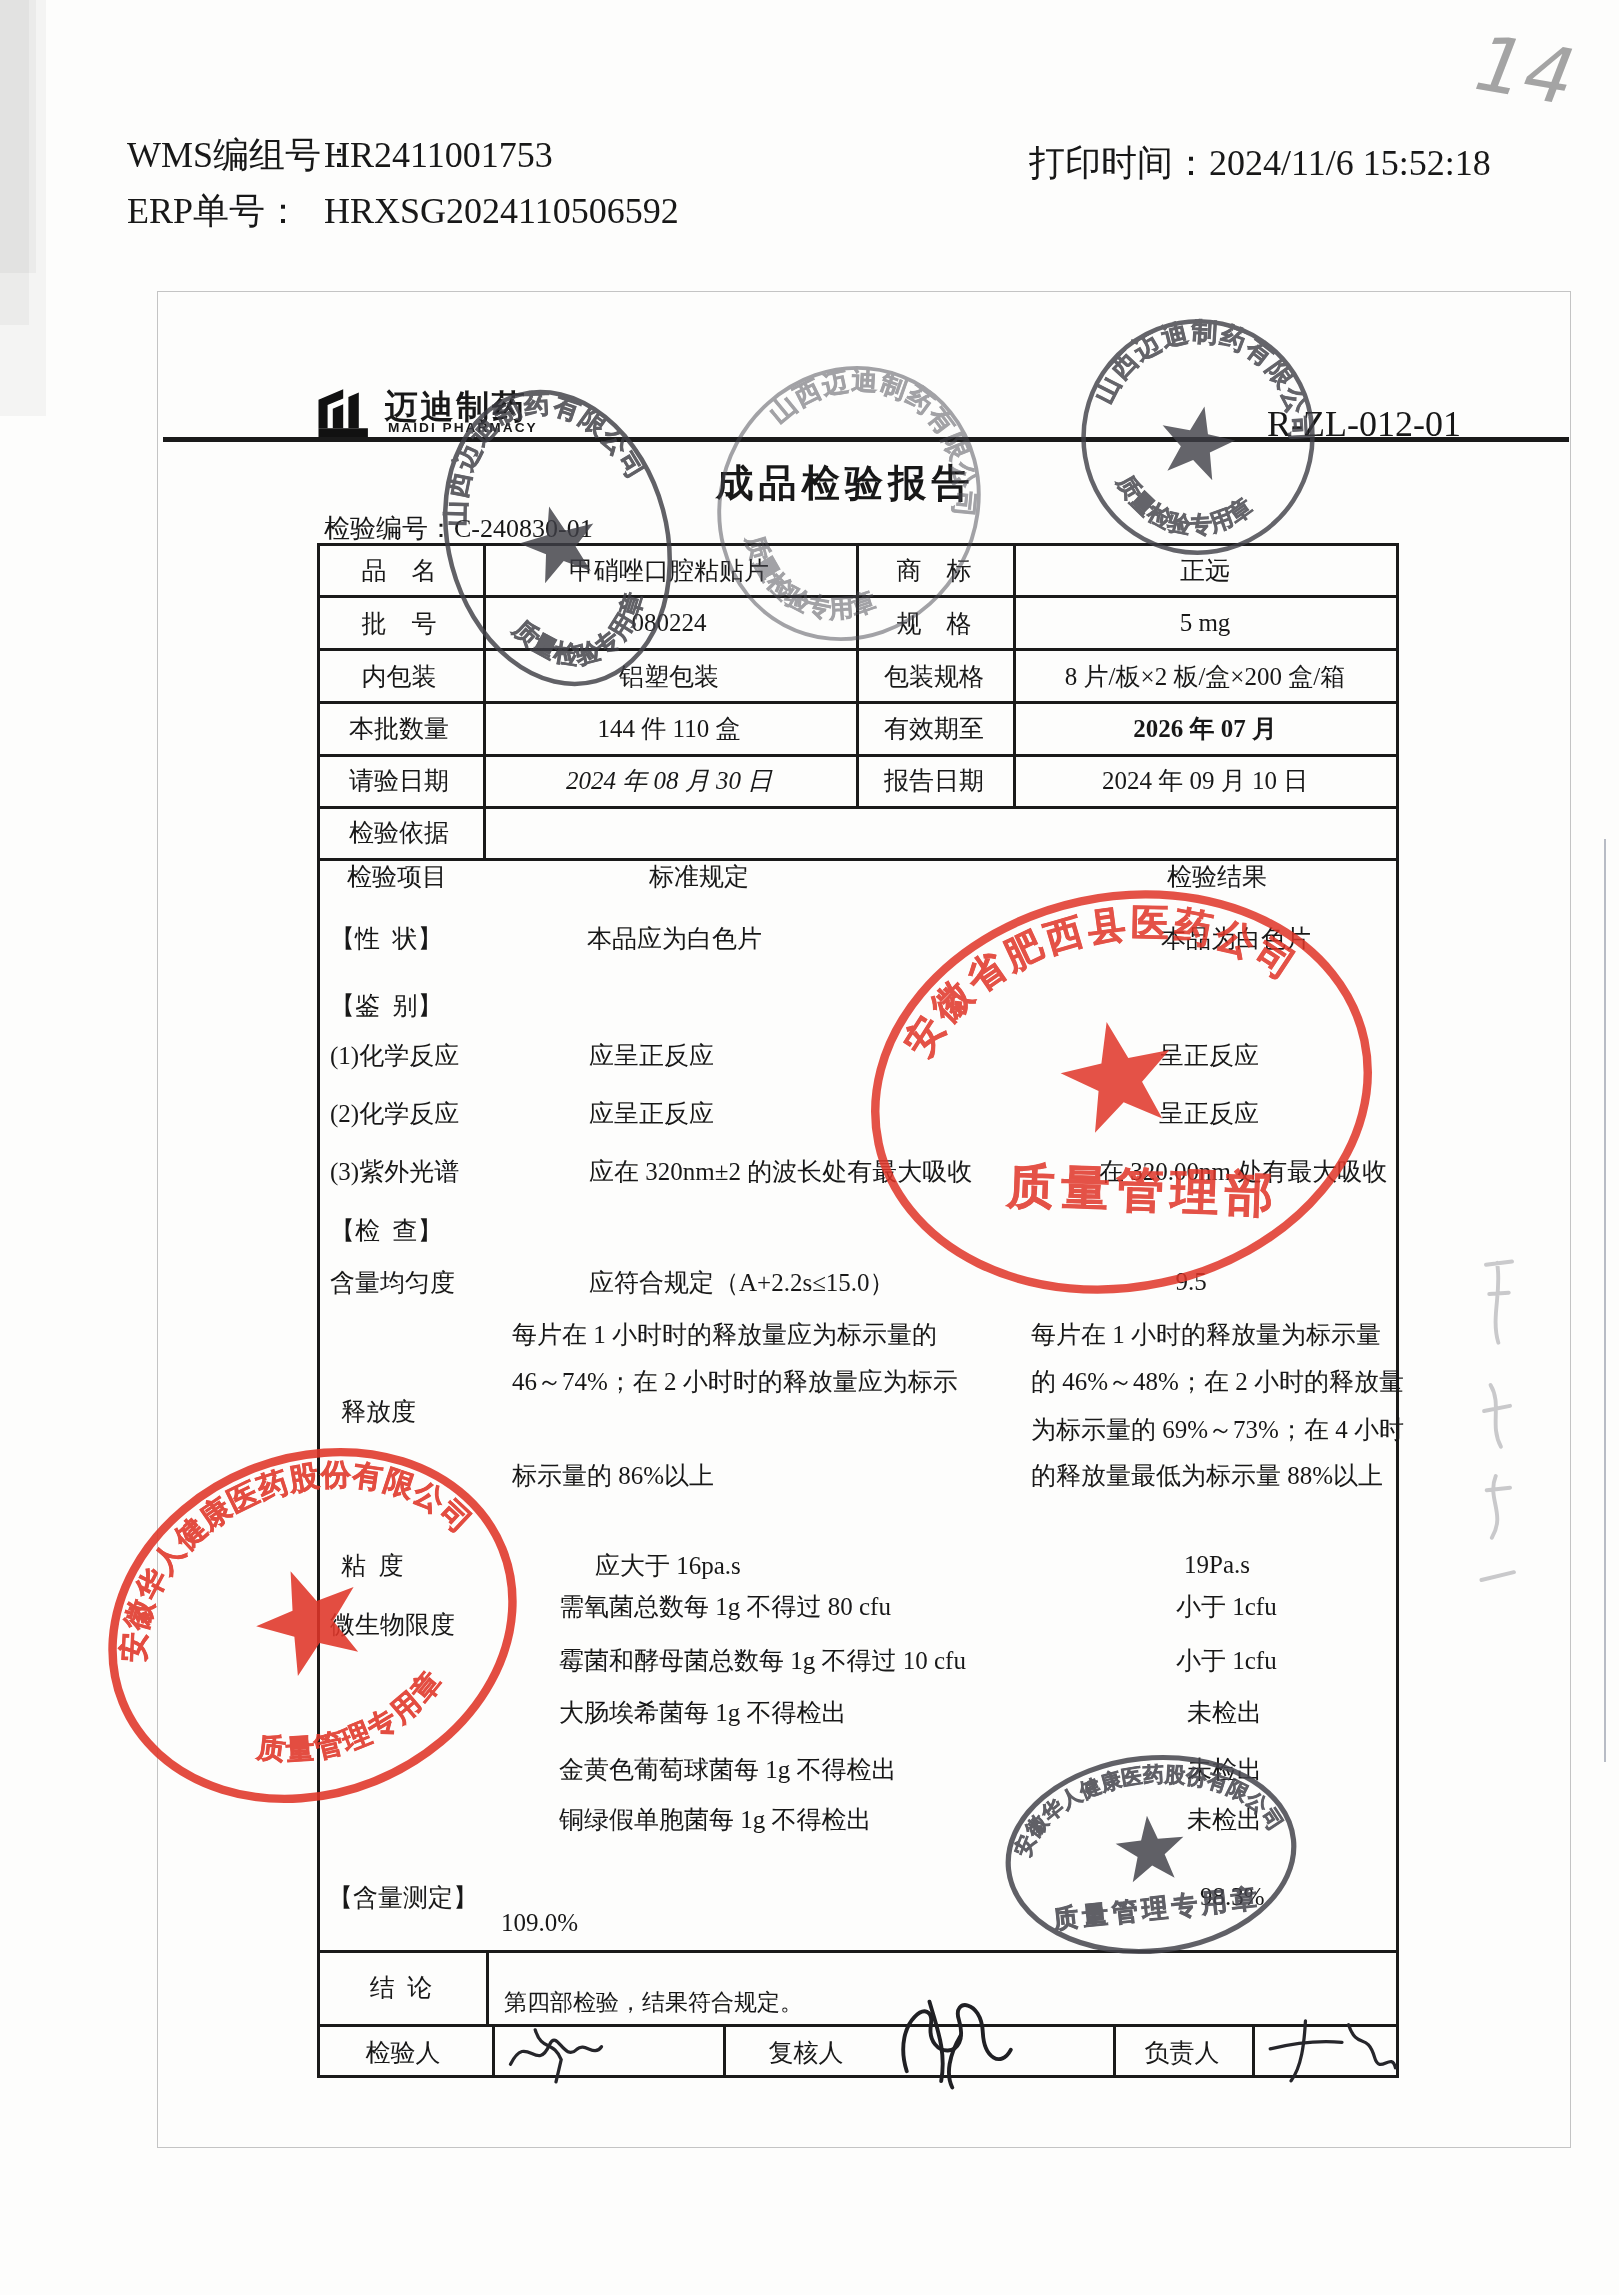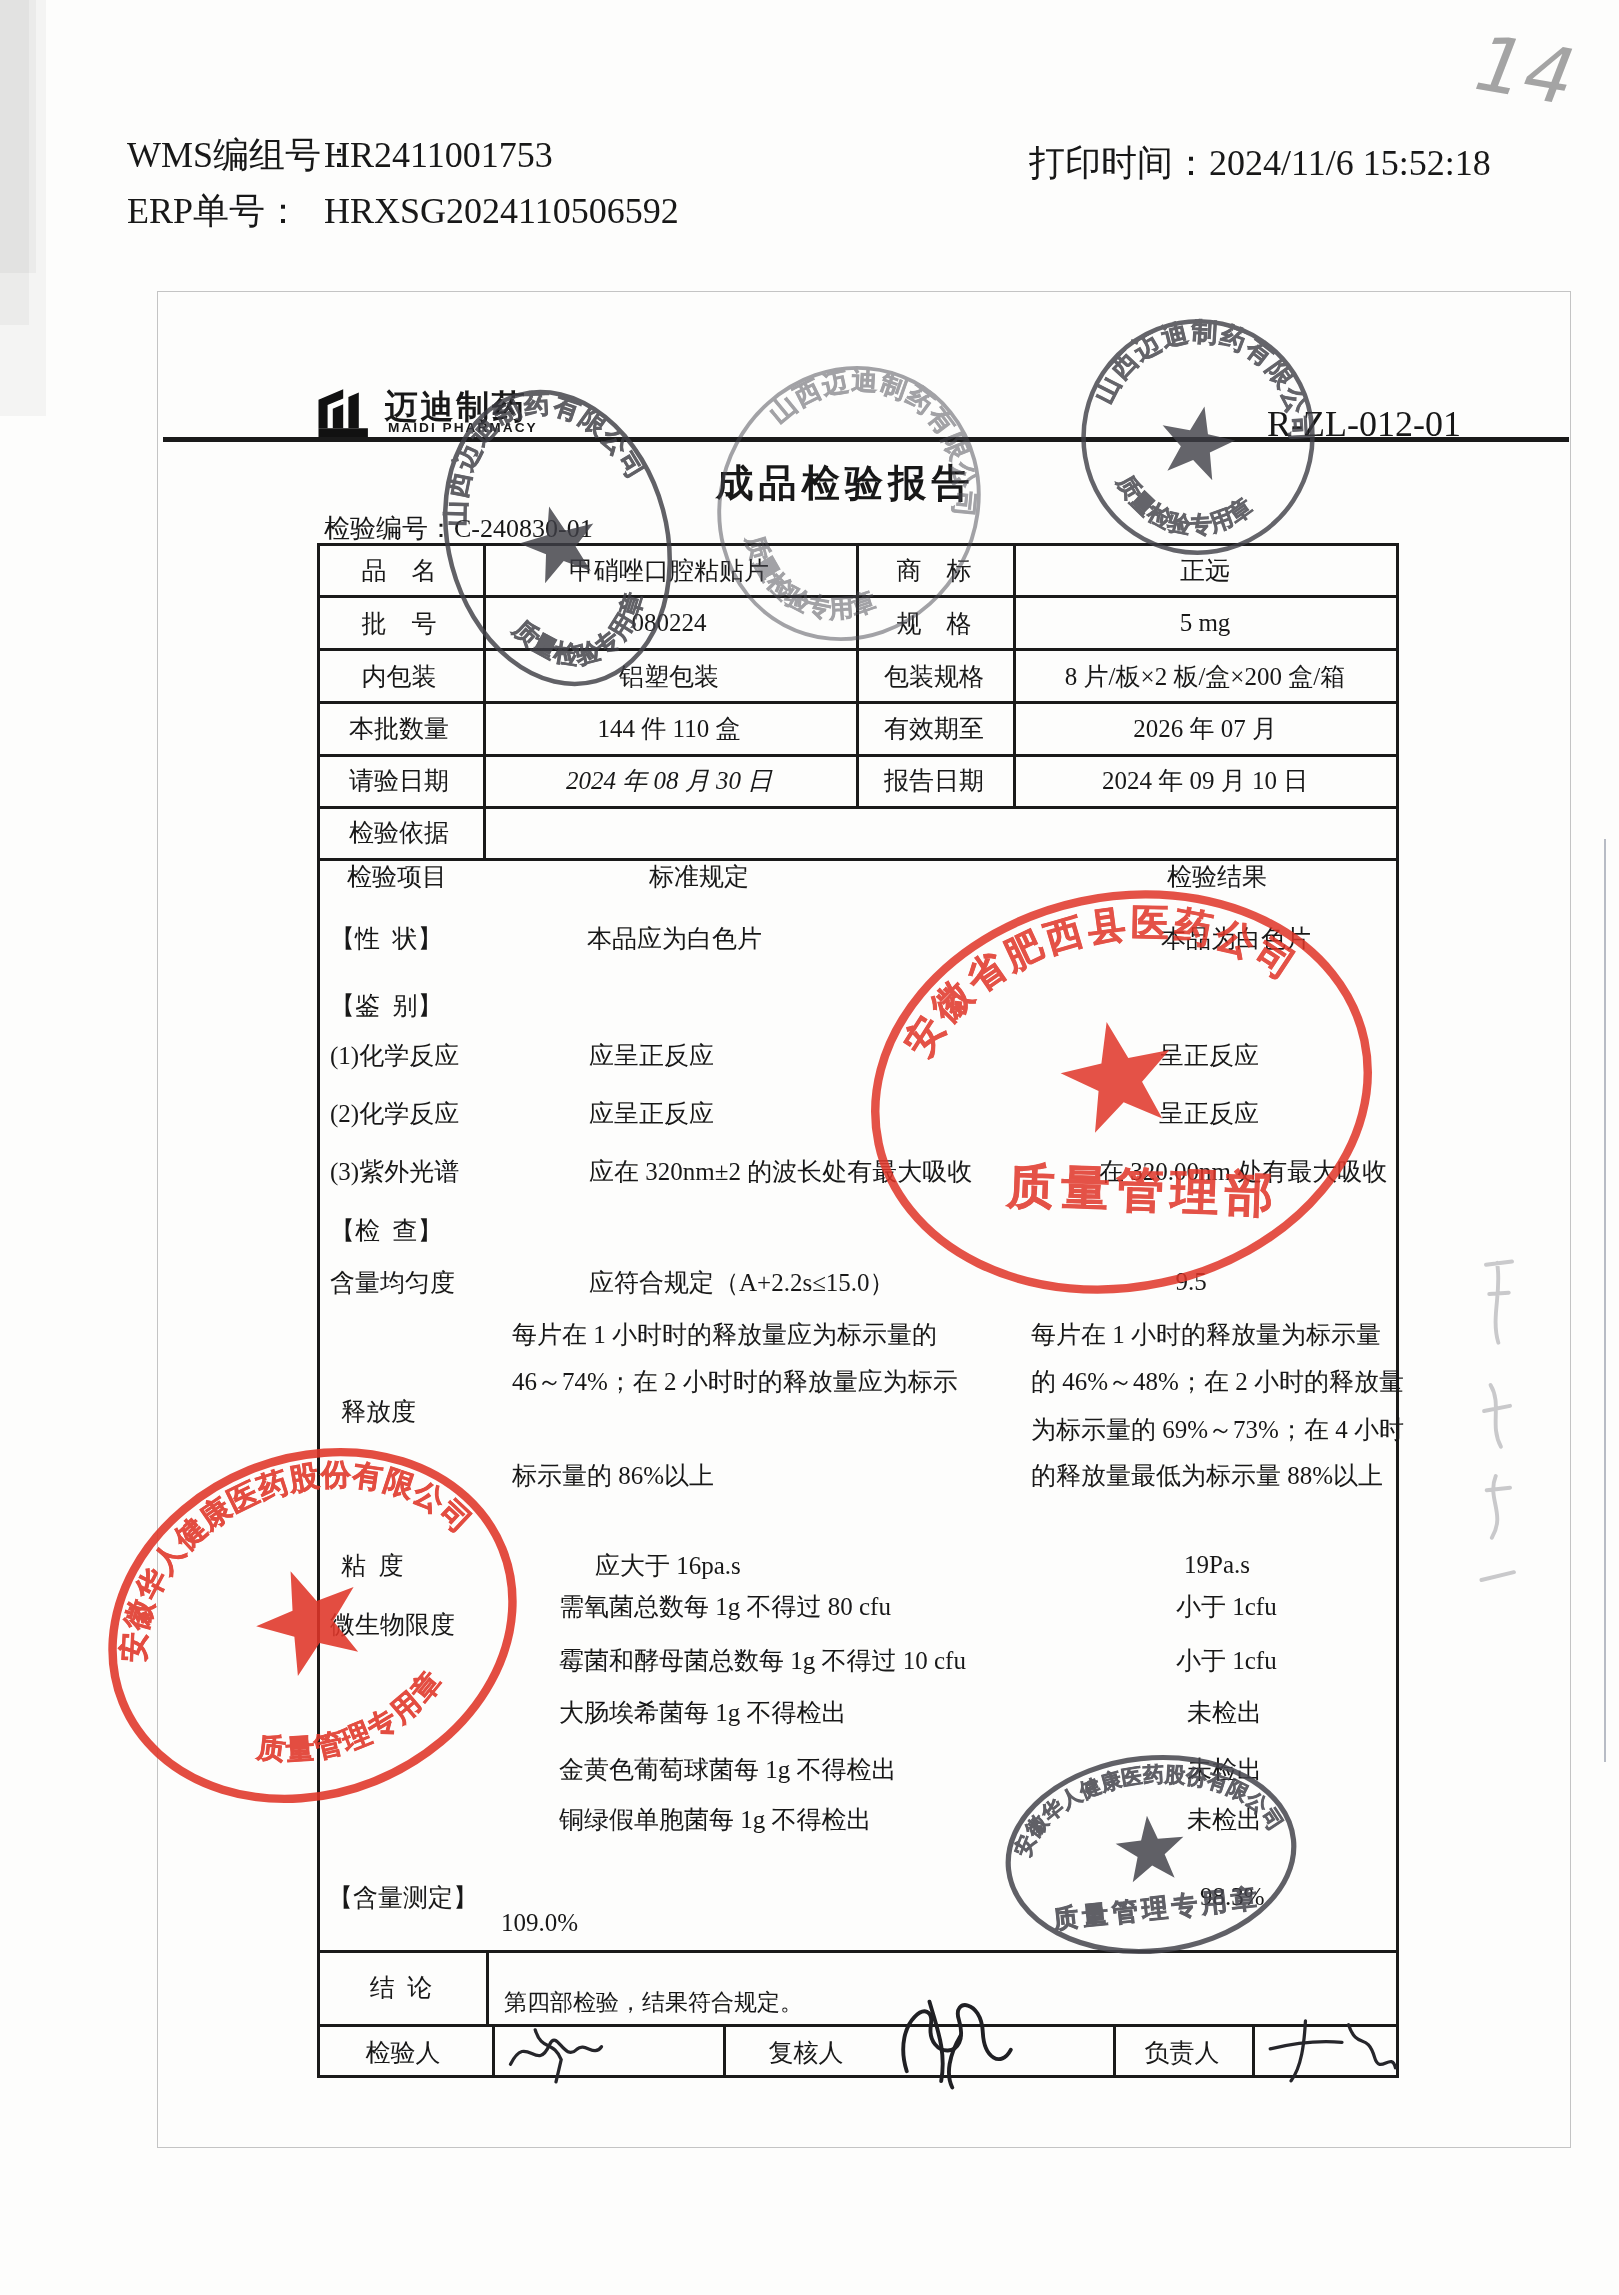--- a/index.html
+++ b/index.html
@@ -90,21 +90,21 @@
   <div class="abs c t38" style="left:1205px;top:623px;">5 mg</div>
 
   <div class="abs c t38" style="left:399px;top:676px;">内包装</div>
   <div class="abs c t38" style="left:669px;top:676px;">铝塑包装</div>
   <div class="abs c t38" style="left:934px;top:676px;">包装规格</div>
   <div class="abs c t38" style="left:1205px;top:676px;">8 片/板×2 板/盒×200 盒/箱</div>
 
   <div class="abs c t38" style="left:399px;top:728px;">本批数量</div>
   <div class="abs c t38" style="left:669px;top:728px;">144 件 110 盒</div>
   <div class="abs c t38" style="left:934px;top:728px;">有效期至</div>
-  <div class="abs c t38" style="left:1205px;top:728px;">2026 年 07 月</div>
+  <div class="abs c t38" style="left:1205px;top:728px;font-weight:bold;">2026 年 07 月</div>
 
   <div class="abs c t38" style="left:399px;top:780px;">请验日期</div>
   <div class="abs c t38" style="left:669px;top:780px;font-style:italic;">2024 年 08 月 30 日</div>
   <div class="abs c t38" style="left:934px;top:780px;">报告日期</div>
   <div class="abs c t38" style="left:1205px;top:780px;">2024 年 09 月 10 日</div>
 
   <div class="abs c t38" style="left:399px;top:832px;">检验依据</div>
 
   <div class="abs c t38" style="left:397px;top:876px;">检验项目</div>
   <div class="abs c t38" style="left:699px;top:876px;">标准规定</div>

